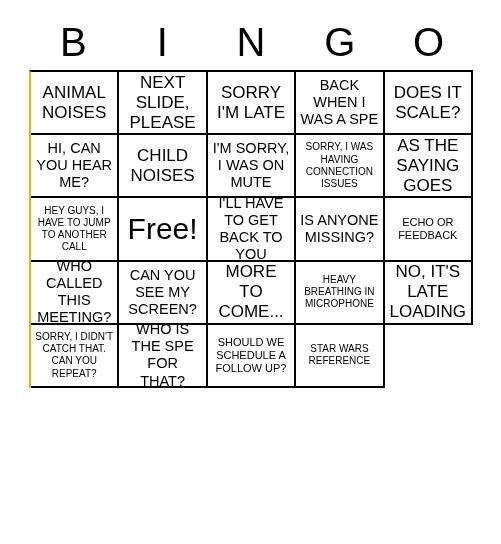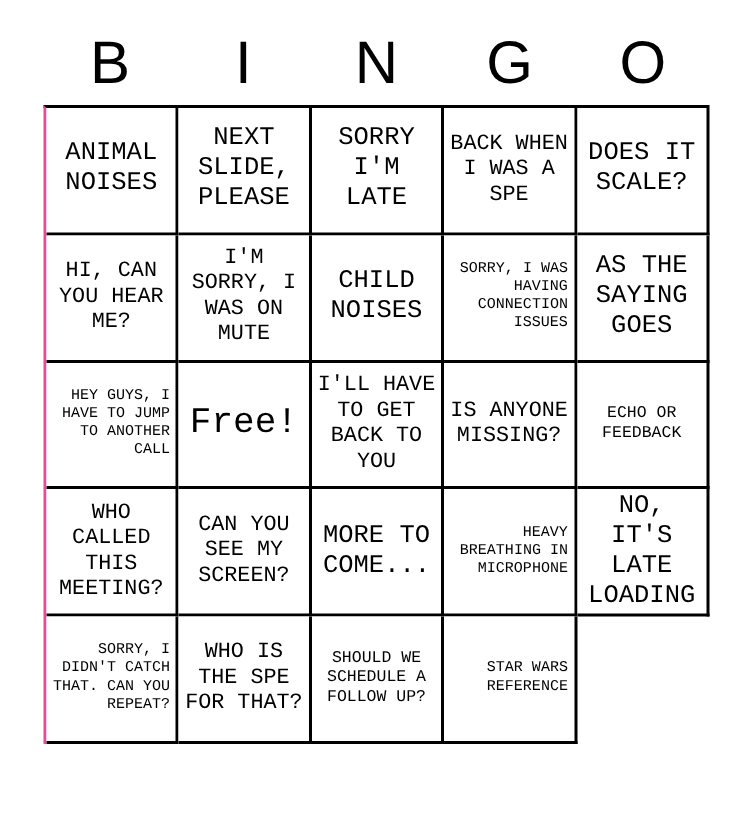--- a/index.html
+++ b/index.html
@@ -45,29 +45,28 @@
     color: #000000;
     user-select: none;
   }
 
   
   .grid {
     position: absolute;
     left: 29px;
     top: 70px;
     width: 444px;
-    height: 426px;
+    height: 318px;
     box-sizing: border-box;
     border-top: 2px solid #000;
-    border-left: 2px solid #ec4899;
+    border-left: 2px solid #eab308;
     display: grid;
     grid-template-columns: repeat(5, 1fr);
     grid-template-rows: repeat(5, 1fr);
     background: #ffffff;
-    font-family: Liberation Mono, monospace;
   }
   .cell {
     box-sizing: border-box;
     border-right: 2px solid #000;
     border-bottom: 2px solid #000;
     display: flex;
     align-items: center;
     justify-content: center;
     text-align: center;
     padding: 2px 4px;
@@ -81,23 +80,23 @@
     line-height: 1.14;
     word-wrap: break-word;
     white-space: pre-line;
   }
 
   
   .sz-xl  { font-size: 27px; line-height: 1.12; }
   .sz-lg  { font-size: 17px; line-height: 1.18; }
   .sz-md  { font-size: 14.5px; line-height: 1.18; }
   .sz-sm  { font-size: 11px; line-height: 1.20; }
-  .sz-xs  { font-size: 10px; line-height: 1.22; text-align: right; }
+  .sz-xs  { font-size: 10px; line-height: 1.22; }
 
-  .free-cell .cell-text { font-size: 24px; }
+  .free-cell .cell-text { font-size: 30px; }
 </style>
 </head>
 <body>
 
 <div class="card">
 
   <div class="header-row">
     <div class="header-cell">B</div>
     <div class="header-cell">I</div>
     <div class="header-cell">N</div>
@@ -118,24 +117,24 @@
       <div class="cell">
         <span class="cell-text sz-md">BACK WHEN I WAS A SPE</span>
       </div>
       <div class="cell">
         <span class="cell-text sz-lg">DOES IT SCALE?</span>
       </div>
       <div class="cell">
         <span class="cell-text sz-md">HI, CAN YOU HEAR ME?</span>
       </div>
       <div class="cell">
-        <span class="cell-text sz-md">I'M SORRY, I WAS ON MUTE</span>
+        <span class="cell-text sz-lg">CHILD NOISES</span>
       </div>
       <div class="cell">
-        <span class="cell-text sz-lg">CHILD NOISES</span>
+        <span class="cell-text sz-md">I'M SORRY, I WAS ON MUTE</span>
       </div>
       <div class="cell">
         <span class="cell-text sz-xs">SORRY, I WAS HAVING CONNECTION ISSUES</span>
       </div>
       <div class="cell">
         <span class="cell-text sz-lg">AS THE SAYING GOES</span>
       </div>
       <div class="cell">
         <span class="cell-text sz-xs">HEY GUYS, I HAVE TO JUMP TO ANOTHER CALL</span>
       </div>

